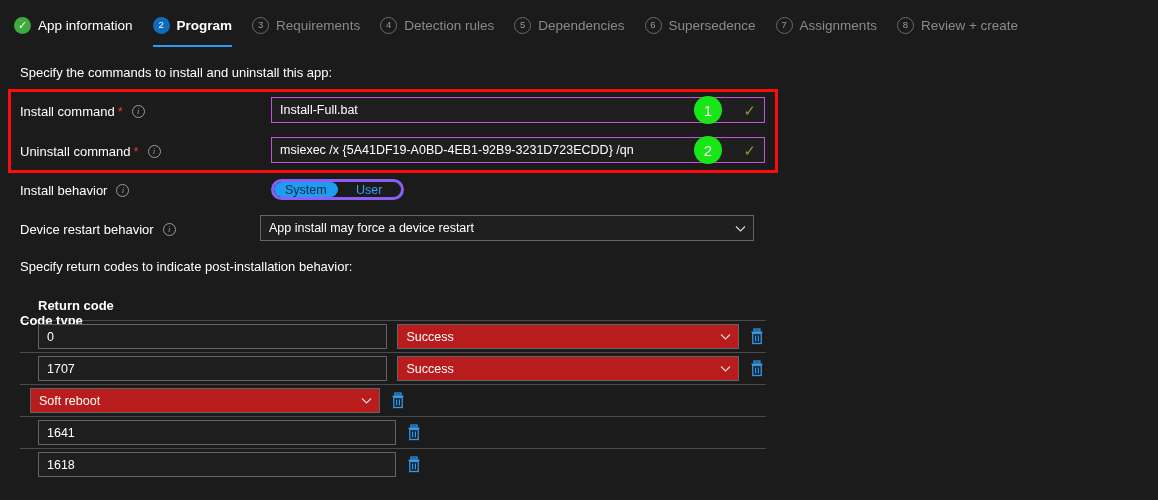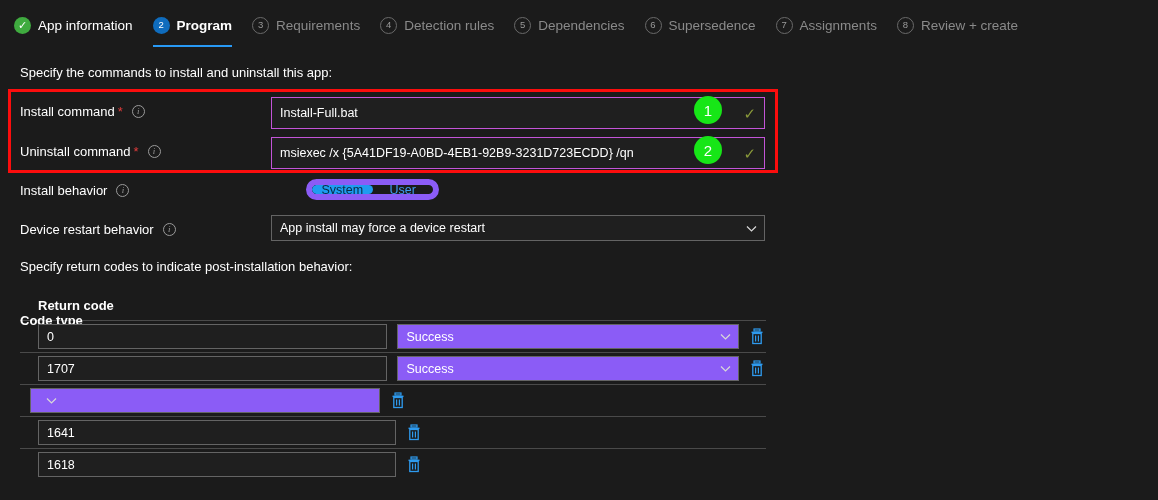--- a/index.html
+++ b/index.html
@@ -112,21 +112,21 @@
     font-family: "Liberation Serif", serif;
     font-style: italic;
     margin-left: 9px;
     display: inline-block;
     flex: 0 0 auto;
     cursor: pointer;
   }
 
   .text-field {
     position: absolute;
-    height: 32px;
+    height: 26px;
     background: #1f1f1f;
     border: 1px solid #646464;
     display: flex;
     align-items: center;
     padding: 0 8px;
     font-size: 12.5px;
     color: #ffffff;
     cursor: text;
   }
   .text-field.highlighted { border-color: #c354d8; }
@@ -160,26 +160,25 @@
     align-items: center;
     justify-content: center;
     z-index: 5;
   }
 
   
   #install-behavior-toggle {
     position: absolute;
     left: 271px; top: 179px;
     width: 133px; height: 21px;
-    border: 6px solid #8b5cf6;
+    border: 3px solid #8b5cf6;
     border-radius: 11px;
     display: flex;
     align-items: center;
     overflow: hidden;
-    margin-left: 35px;
   }
   .toggle-opt {
     flex: 1 1 50%;
     height: 100%;
     display: flex;
     align-items: center;
     justify-content: center;
     font-size: 12.5px;
     cursor: pointer;
   }
@@ -258,21 +257,21 @@
     align-items: center;
     padding: 0 8px;
     font-size: 12.5px;
     color: #ffffff;
     cursor: text;
   }
   .rc-type-dd {
     width: 350px;
     height: 25px;
     margin-left: 10px;
-    background: #8b5cf6;
+    background: #b91c1c;
     border: 1px solid #646464;
     display: flex;
     align-items: center;
     padding: 0 6px 0 8px;
     font-size: 12.5px;
     color: #ffffff;
     cursor: pointer;
   }
   .rc-type-dd .dd-value { flex: 1 1 auto; overflow: hidden; white-space: nowrap; }
   .rc-delete {
@@ -373,21 +372,21 @@
 <div id="install-behavior-toggle">
   <div class="toggle-opt selected">System</div>
   <div class="toggle-opt unselected">User</div>
 </div>
 
 <div class="form-row" style="top:217px;">
   <span class="field-label">Device restart behavior</span>
   <span class="info-icon">i</span>
 </div>
 
-<div class="dropdown" style="left:271px; top:215px; width:494px;gap:40px;">
+<div class="dropdown" style="left:260px; top:215px; width:494px;gap:40px;">
   <span class="dd-value">App install may force a device restart</span>
   <span class="chev">
     <svg width="13" height="13" viewBox="0 0 13 13">
         <path d="M2 4.5 L6.5 9 L11 4.5" fill="none" stroke="#d8d8d8" stroke-width="1.2"></path>
       </svg>
   </span>
 </div>
 
 <div class="section-note" style="top:259px;">Specify return codes to indicate post-installation behavior:</div>
 
@@ -442,20 +441,21 @@
         <rect x="3.8" y="5.5" width="8.4" height="10" fill="none" stroke="#2e9bef" stroke-width="1.3"></rect>
         <rect x="6" y="7.5" width="1.2" height="6" fill="#2e9bef"></rect>
         <rect x="8.8" y="7.5" width="1.2" height="6" fill="#2e9bef"></rect>
       </svg>
     </div>
   </div>
   <div class="rc-divider"></div>
 
   <div class="rc-row">
     <div class="rc-type-dd">
+      <span class="dd-value">Soft reboot</span>
       <span class="chev">
         <svg width="13" height="13" viewBox="0 0 13 13">
             <path d="M2 4.5 L6.5 9 L11 4.5" fill="none" stroke="#d8d8d8" stroke-width="1.2"></path>
           </svg>
       </span>
     </div>
     <div class="rc-delete">
       <svg width="16" height="17" viewBox="0 0 16 17">
         <rect x="5" y="1" width="6" height="2" fill="none" stroke="#2e9bef" stroke-width="1.2"></rect>
         <rect x="2.5" y="3.6" width="11" height="1.5" fill="#2e9bef"></rect>

